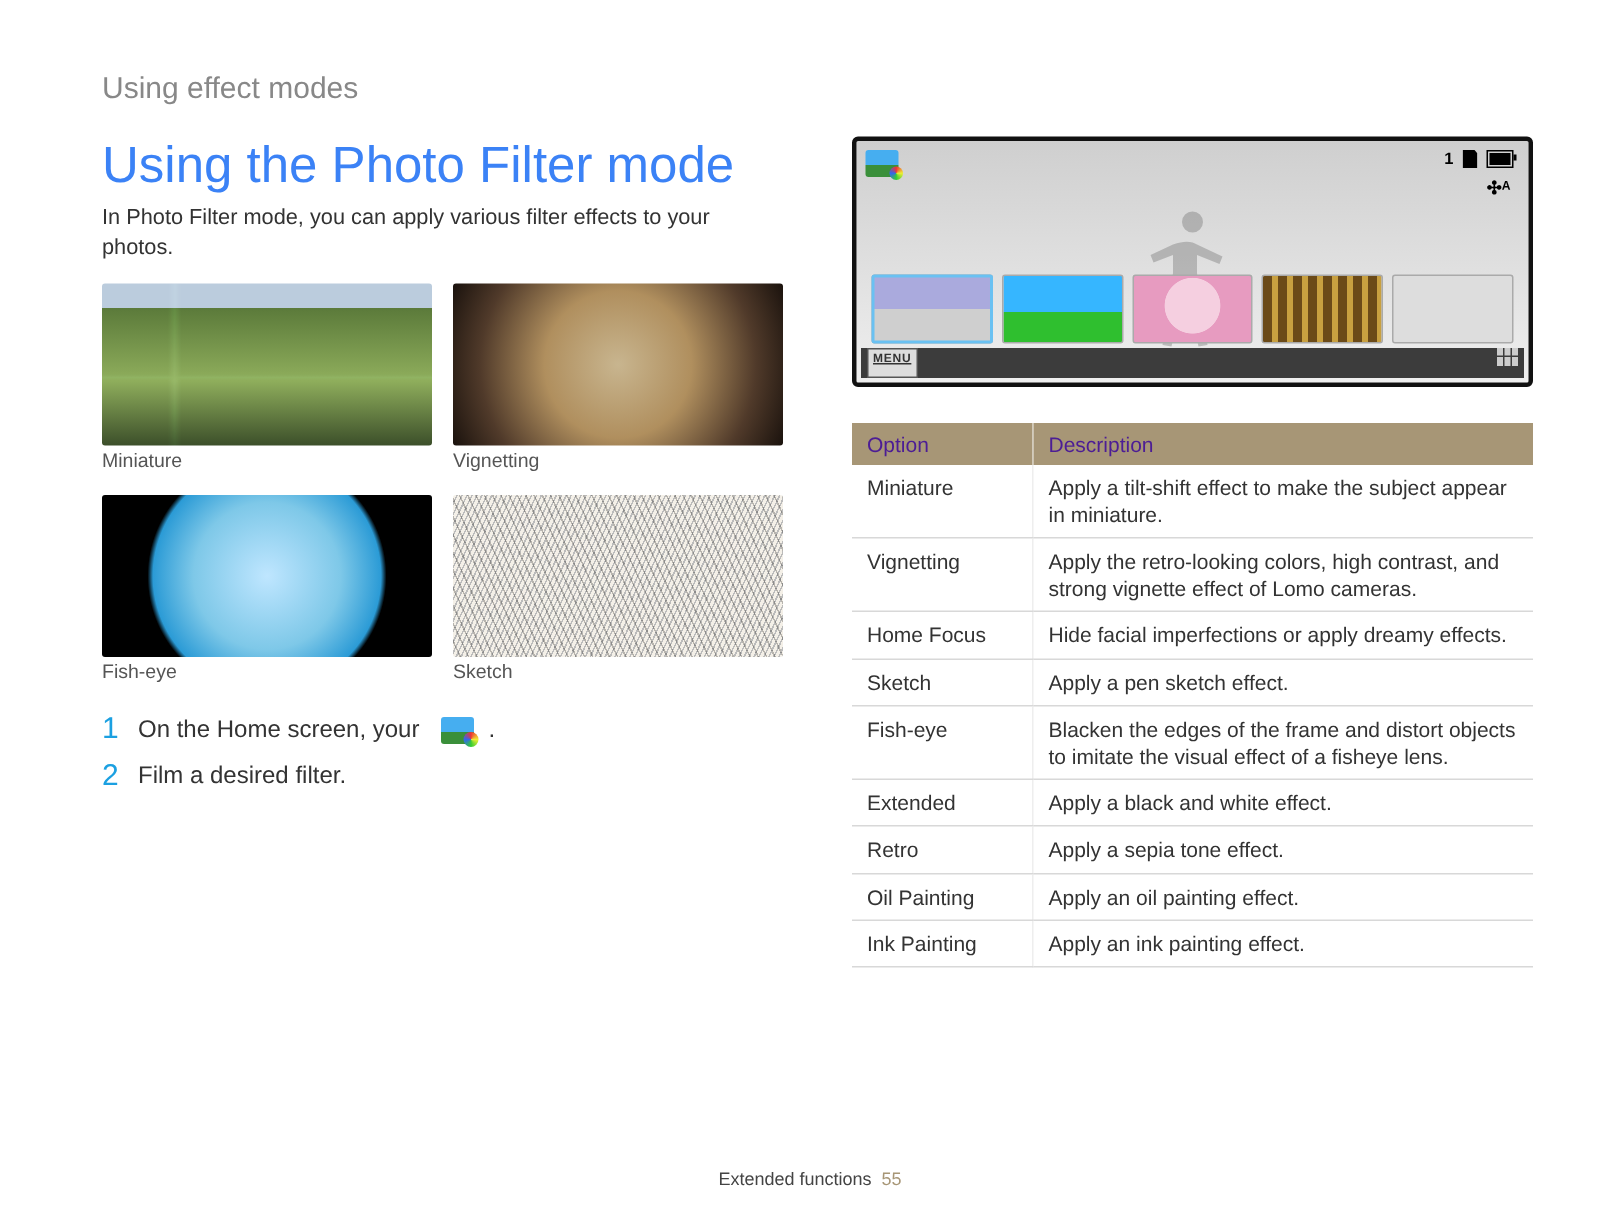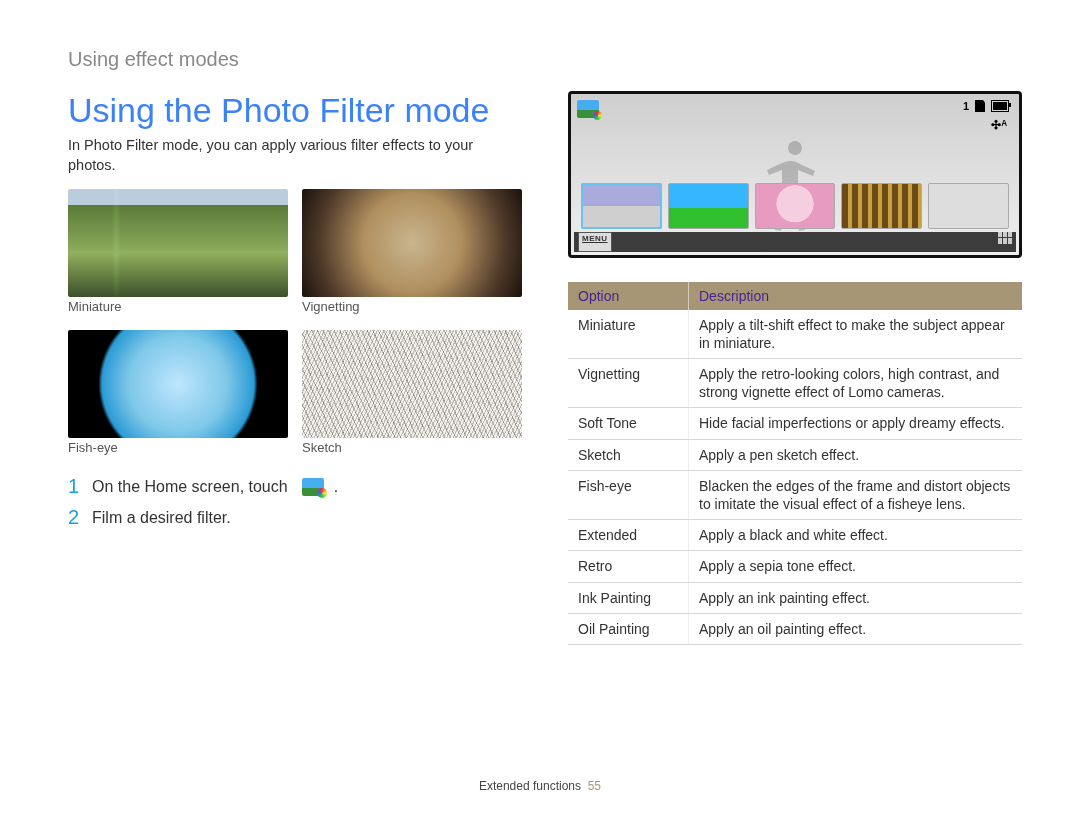--- a/index.html
+++ b/index.html
@@ -203,21 +203,21 @@
         </div>
         <div>
           <div class="sample-img sketch-img"></div>
           <div class="sample-label">Sketch</div>
         </div>
       </div>
 
       <div class="steps">
         <div class="step">
           <span class="step-num">1</span>
-          <span>On the Home screen, touch</span>
+          <span>On the Home screen, your</span>
           <span class="step-icon"></span>
           <span>.</span>
         </div>
         <div class="step">
           <span class="step-num">2</span>
           <span>Film a desired filter.</span>
         </div>
       </div>
     </div>
 
@@ -267,46 +267,46 @@
         <tbody>
           <tr>
               <td>Miniature</td>
               <td>Apply a tilt-shift effect to make the subject appear in miniature.</td>
             </tr>
           <tr>
               <td>Vignetting</td>
               <td>Apply the retro-looking colors, high contrast, and strong vignette effect of Lomo cameras.</td>
             </tr>
           <tr>
-              <td>Soft Tone</td>
+              <td>Home Focus</td>
               <td>Hide facial imperfections or apply dreamy effects.</td>
             </tr>
           <tr>
               <td>Sketch</td>
               <td>Apply a pen sketch effect.</td>
             </tr>
           <tr>
               <td>Fish-eye</td>
               <td>Blacken the edges of the frame and distort objects to imitate the visual effect of a fisheye lens.</td>
             </tr>
           <tr>
               <td>Extended</td>
               <td>Apply a black and white effect.</td>
             </tr>
           <tr>
               <td>Retro</td>
               <td>Apply a sepia tone effect.</td>
             </tr>
           <tr>
+              <td>Oil Painting</td>
+              <td>Apply an oil painting effect.</td>
+            </tr>
+          <tr>
               <td>Ink Painting</td>
               <td>Apply an ink painting effect.</td>
-            </tr>
-          <tr>
-              <td>Oil Painting</td>
-              <td>Apply an oil painting effect.</td>
             </tr>
         </tbody>
       </table>
     </div>
   </div>
 </div>
 
 <div class="footer">
   <span>Extended functions</span>
   &nbsp;<span class="pg">55</span>

